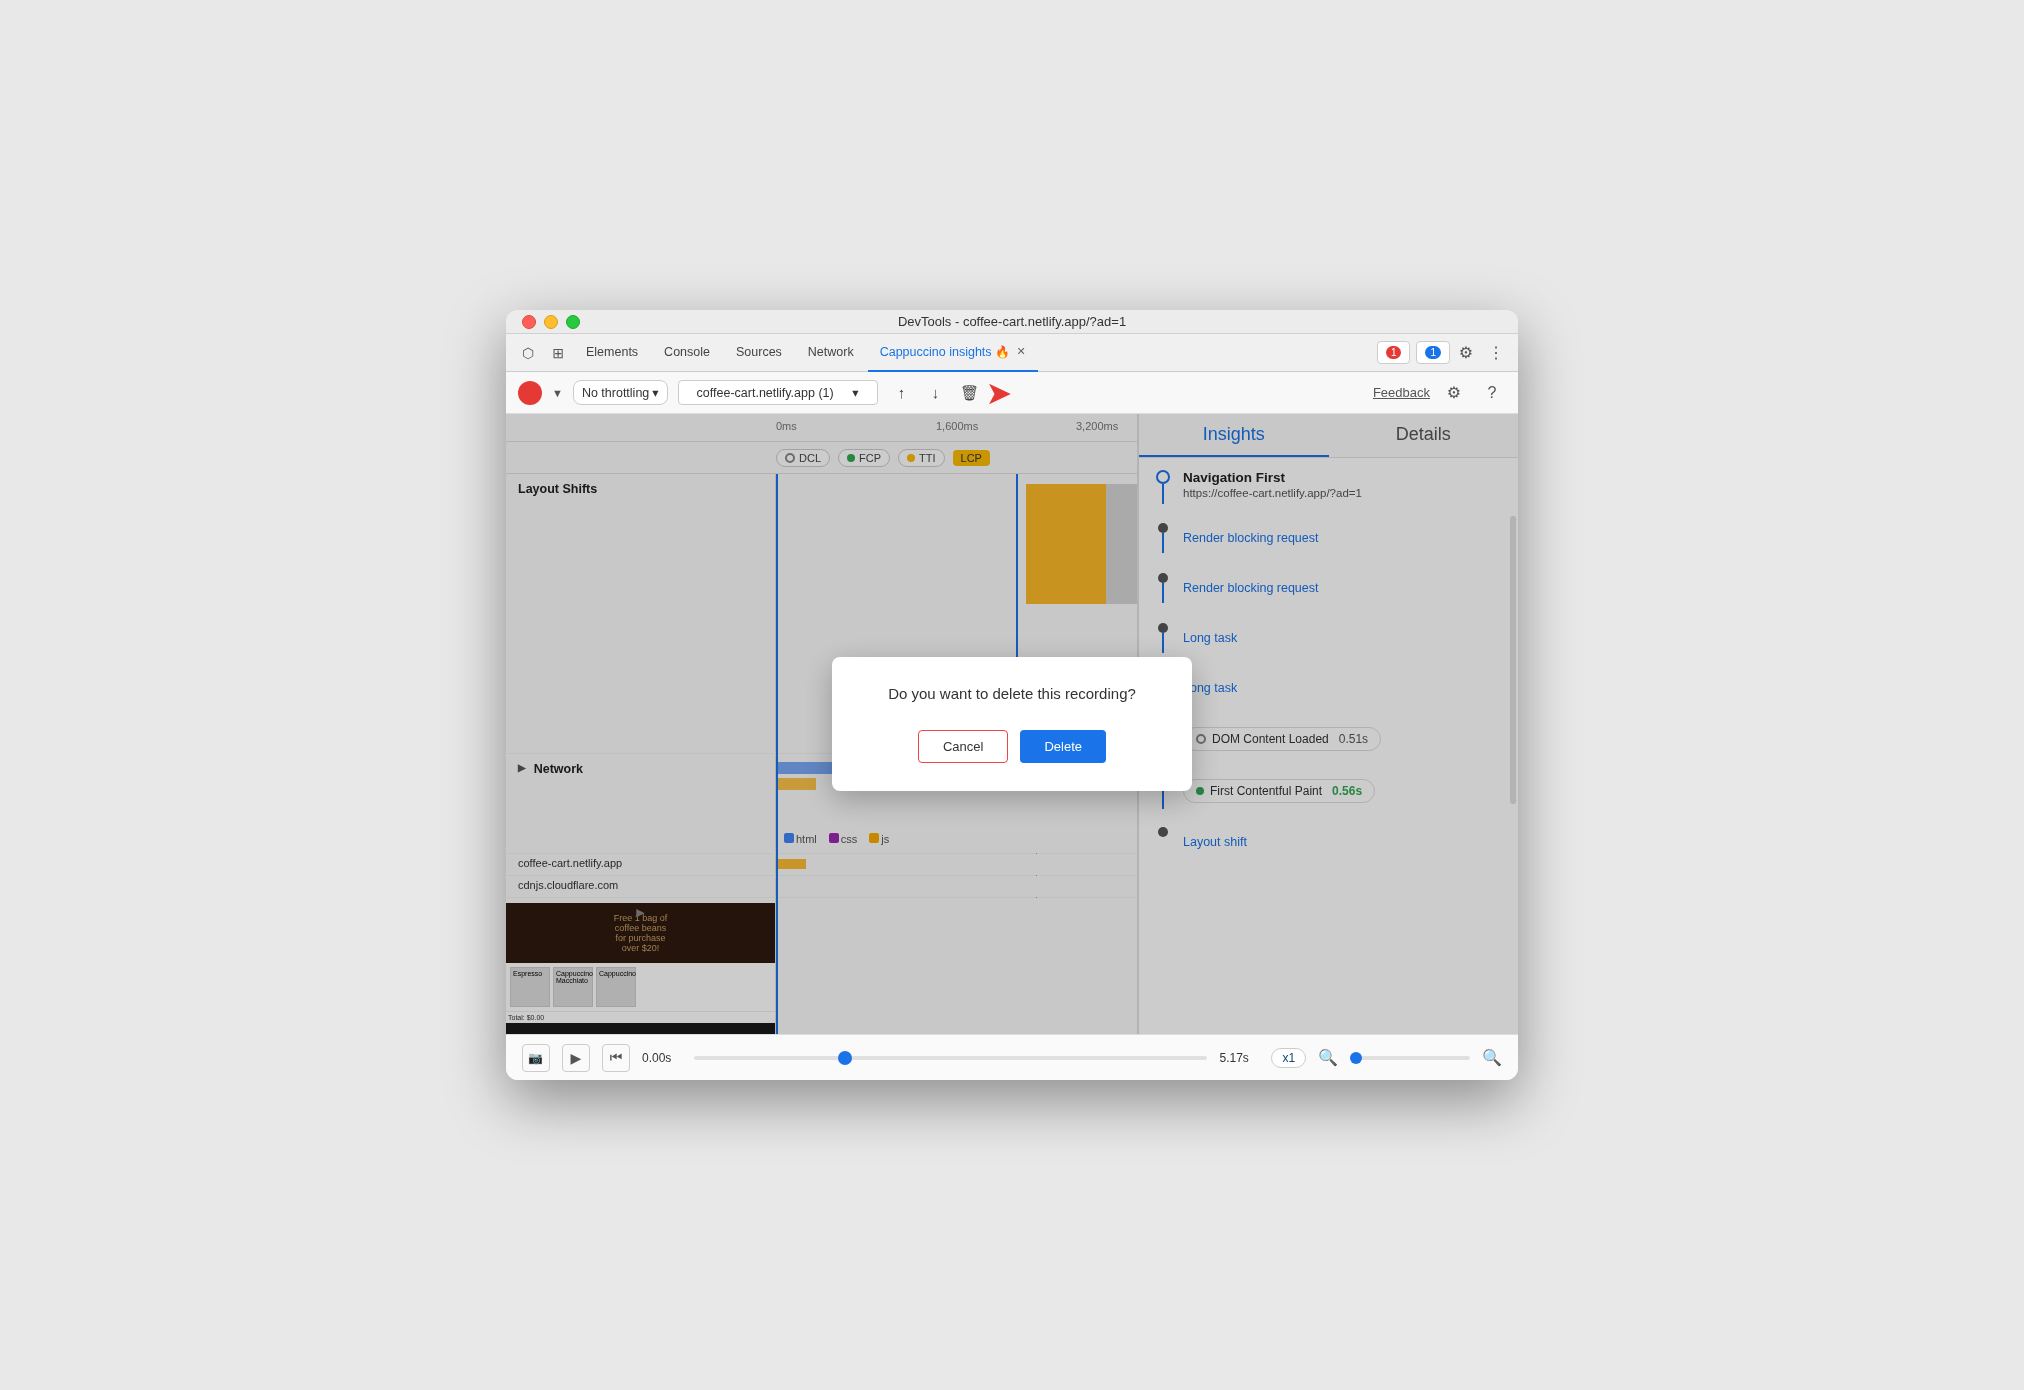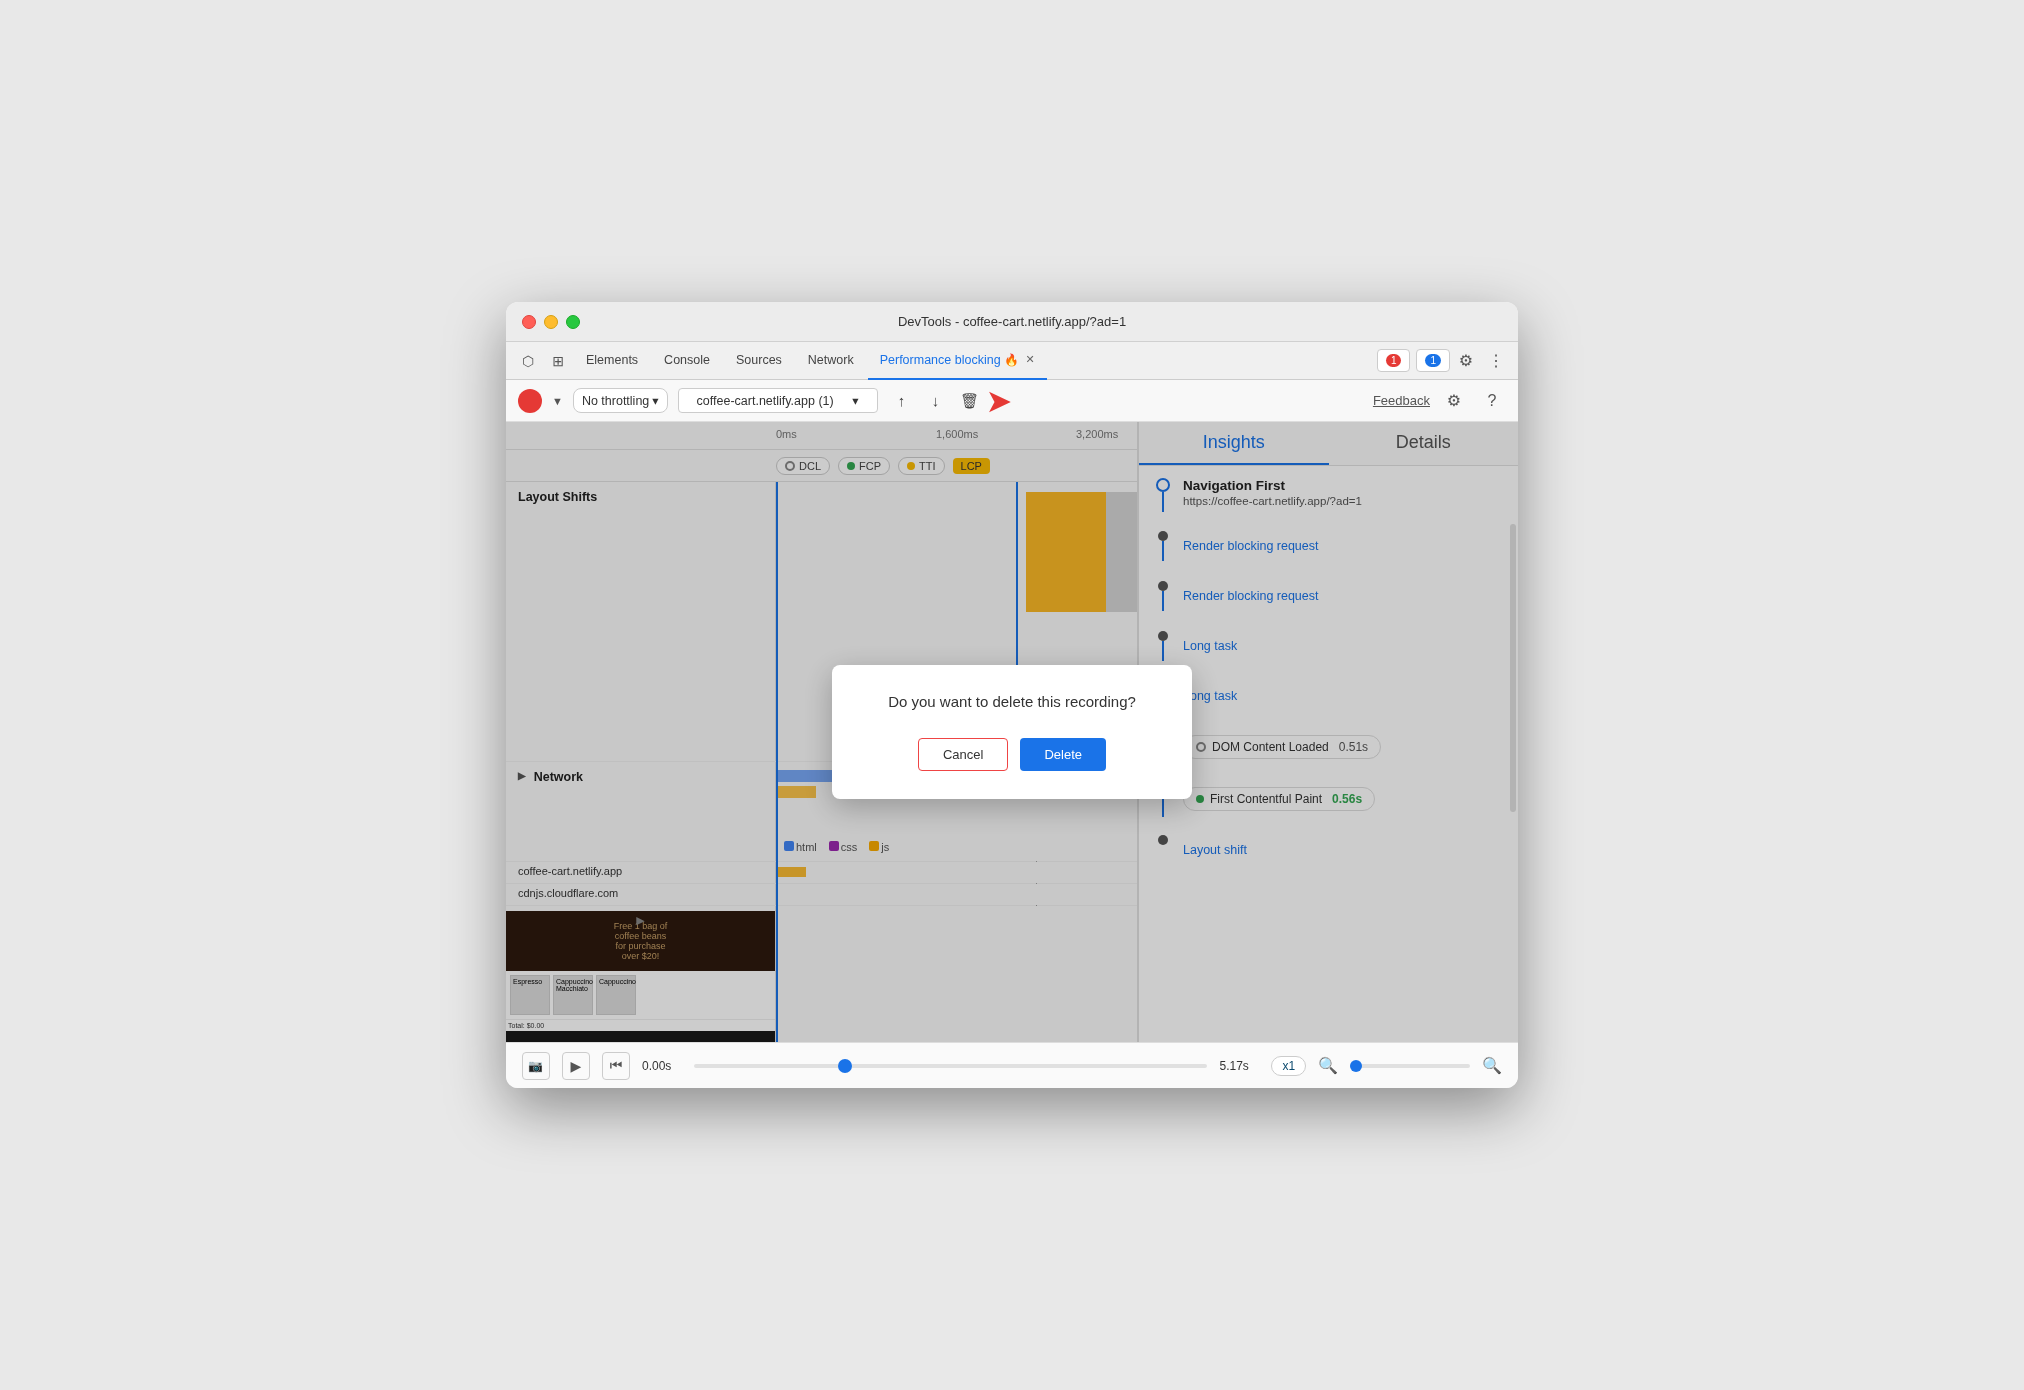--- a/index.html
+++ b/index.html
@@ -14,21 +14,21 @@
     .window {
       width: 1012px;
       background: #f5f5f5;
       border-radius: 12px;
       box-shadow: 0 20px 60px rgba(0,0,0,0.4);
       overflow: hidden;
     }
     
     .title-bar {
       background: #ececec;
-      height: 40px;
+      height: 24px;
       display: flex;
       align-items: center;
       padding: 0 16px;
       position: relative;
       border-bottom: 1px solid #d0d0d0;
     }
     .traffic-lights {
       display: flex;
       gap: 8px;
       position: absolute;
@@ -625,21 +625,21 @@
     <div class="tab-item">
       <span>Console</span>
     </div>
     <div class="tab-item">
       <span>Sources</span>
     </div>
     <div class="tab-item">
       <span>Network</span>
     </div>
     <div class="tab-item active">
-      <span>Performance blocking</span>
+      <span>Cappuccino insights</span>
       <span class="tab-flame">🔥</span>
       <span class="tab-close">✕</span>
     </div>
     <div class="tabs-spacer"></div>
     <button class="tab-action-btn">
       <span class="badge">1</span>
     </button>
     <button class="tab-action-btn">
       <span class="badge badge-blue">1</span>
     </button>

